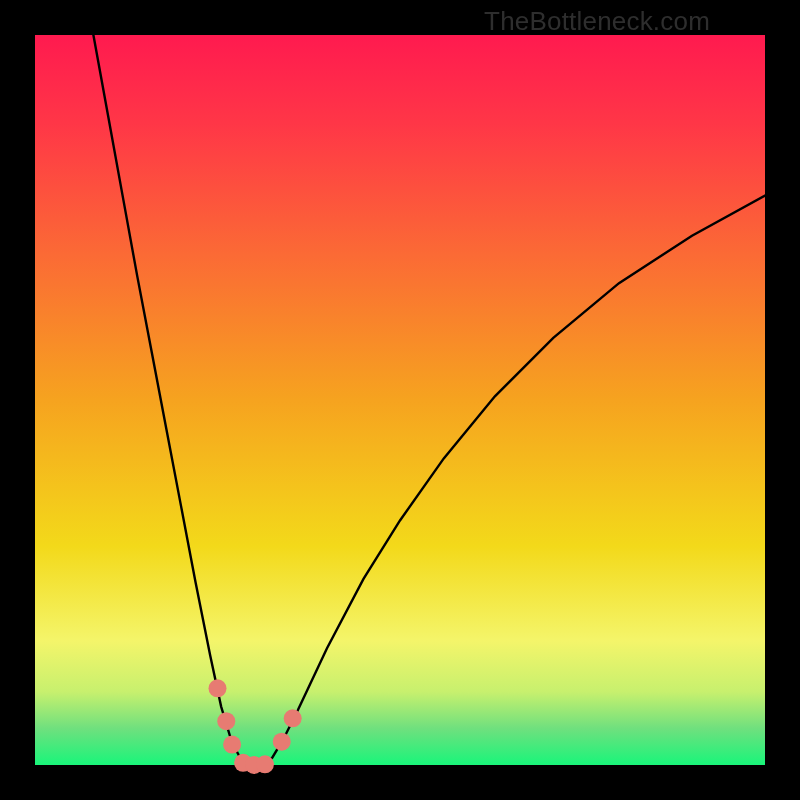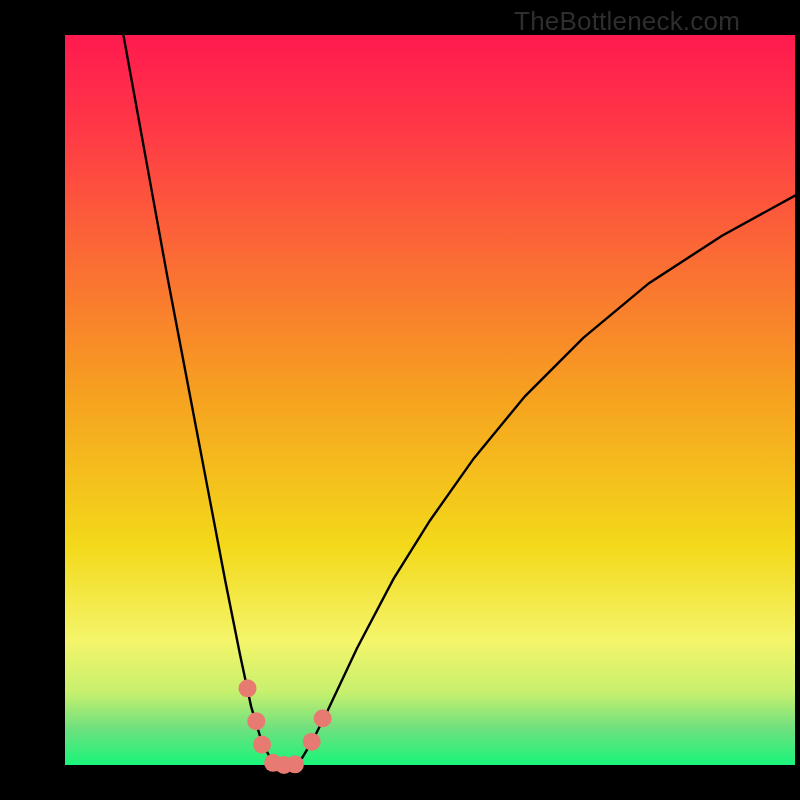--- a/index.html
+++ b/index.html
@@ -9,21 +9,20 @@
     height: 800px;
     overflow: hidden;
     background: #000;
     font-family: Arial, Helvetica, sans-serif;
   }
   .frame {
     position: relative;
     width: 720px;
     height: 800px;
     background: #000;
-    padding-left: 30px;
   }
   .watermark {
     position: absolute;
     top: 6px;
     right: 10px;
     color: #2e2e2e;
     font-size: 26px;
     font-weight: 500;
     letter-spacing: 0.2px;
     user-select: none;

